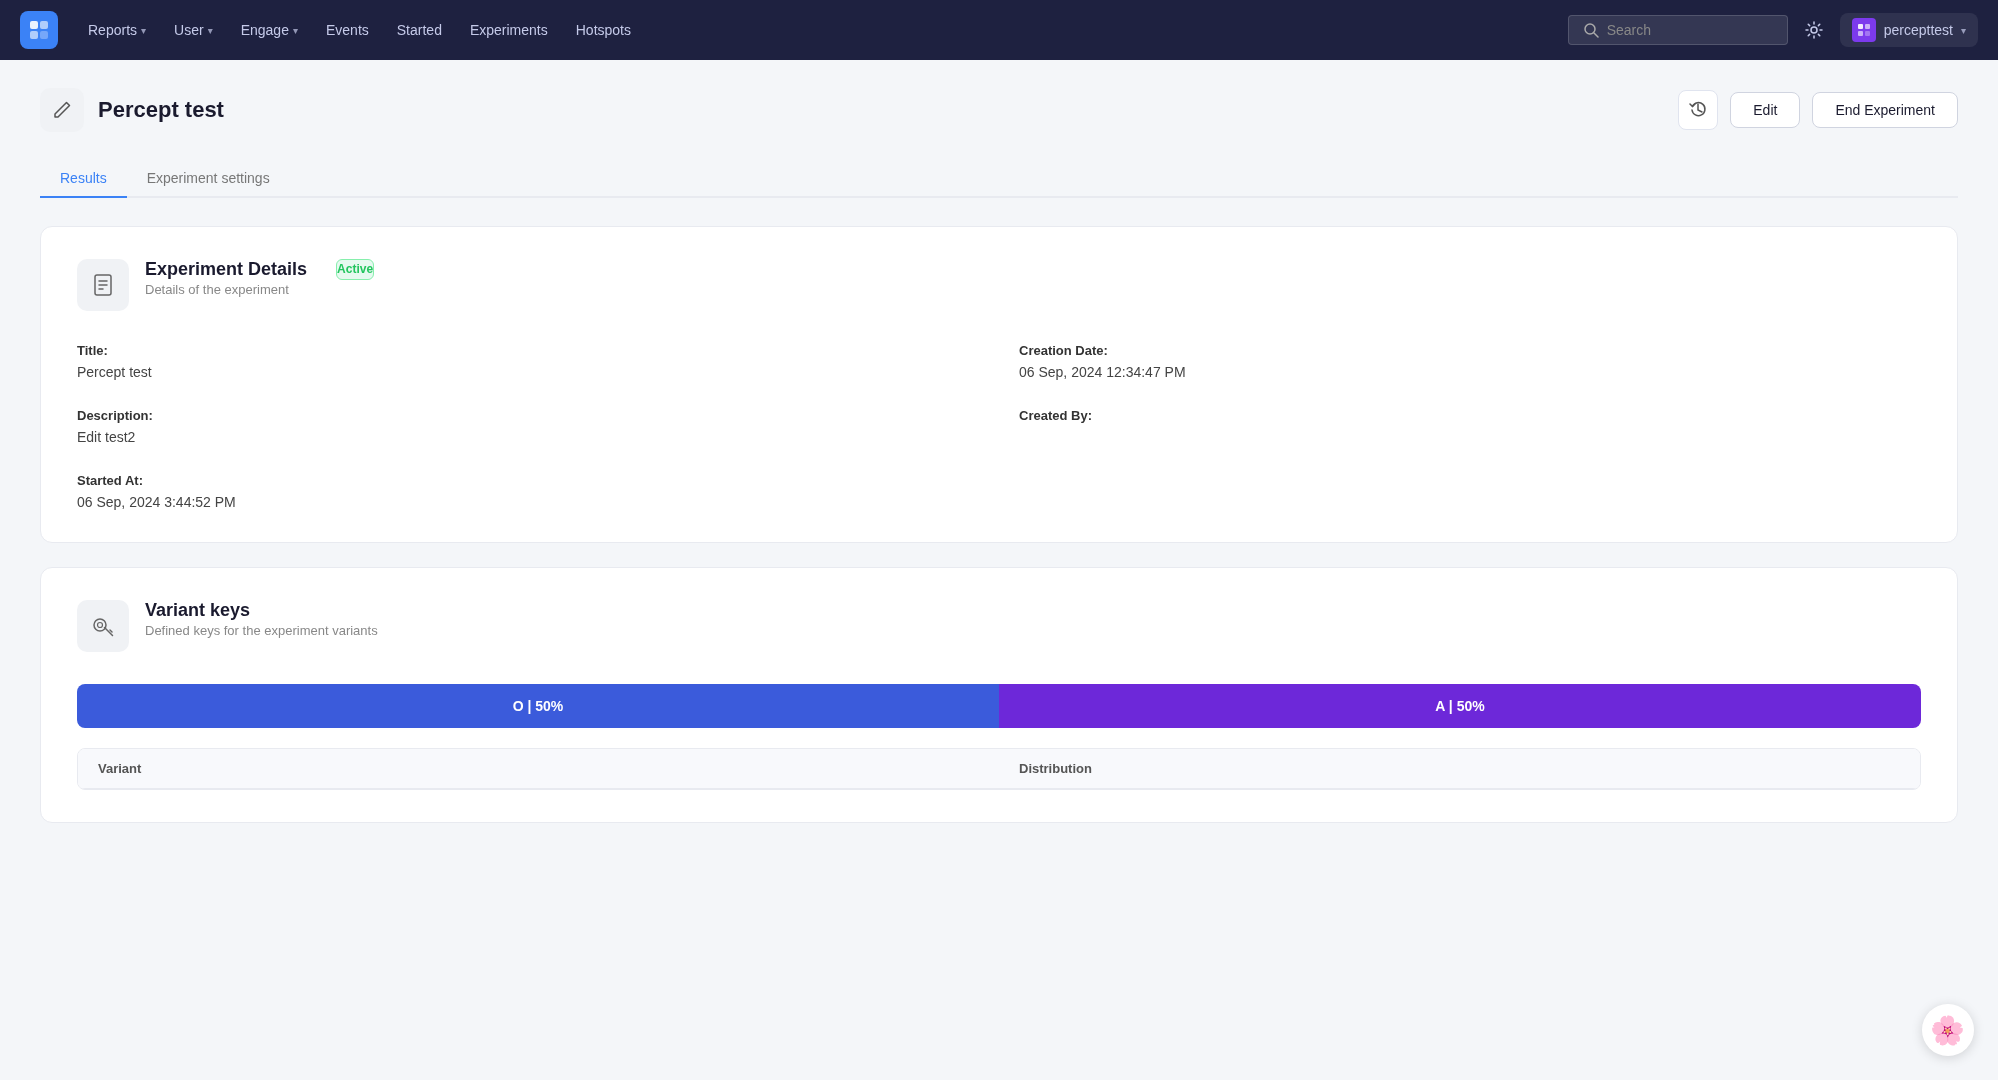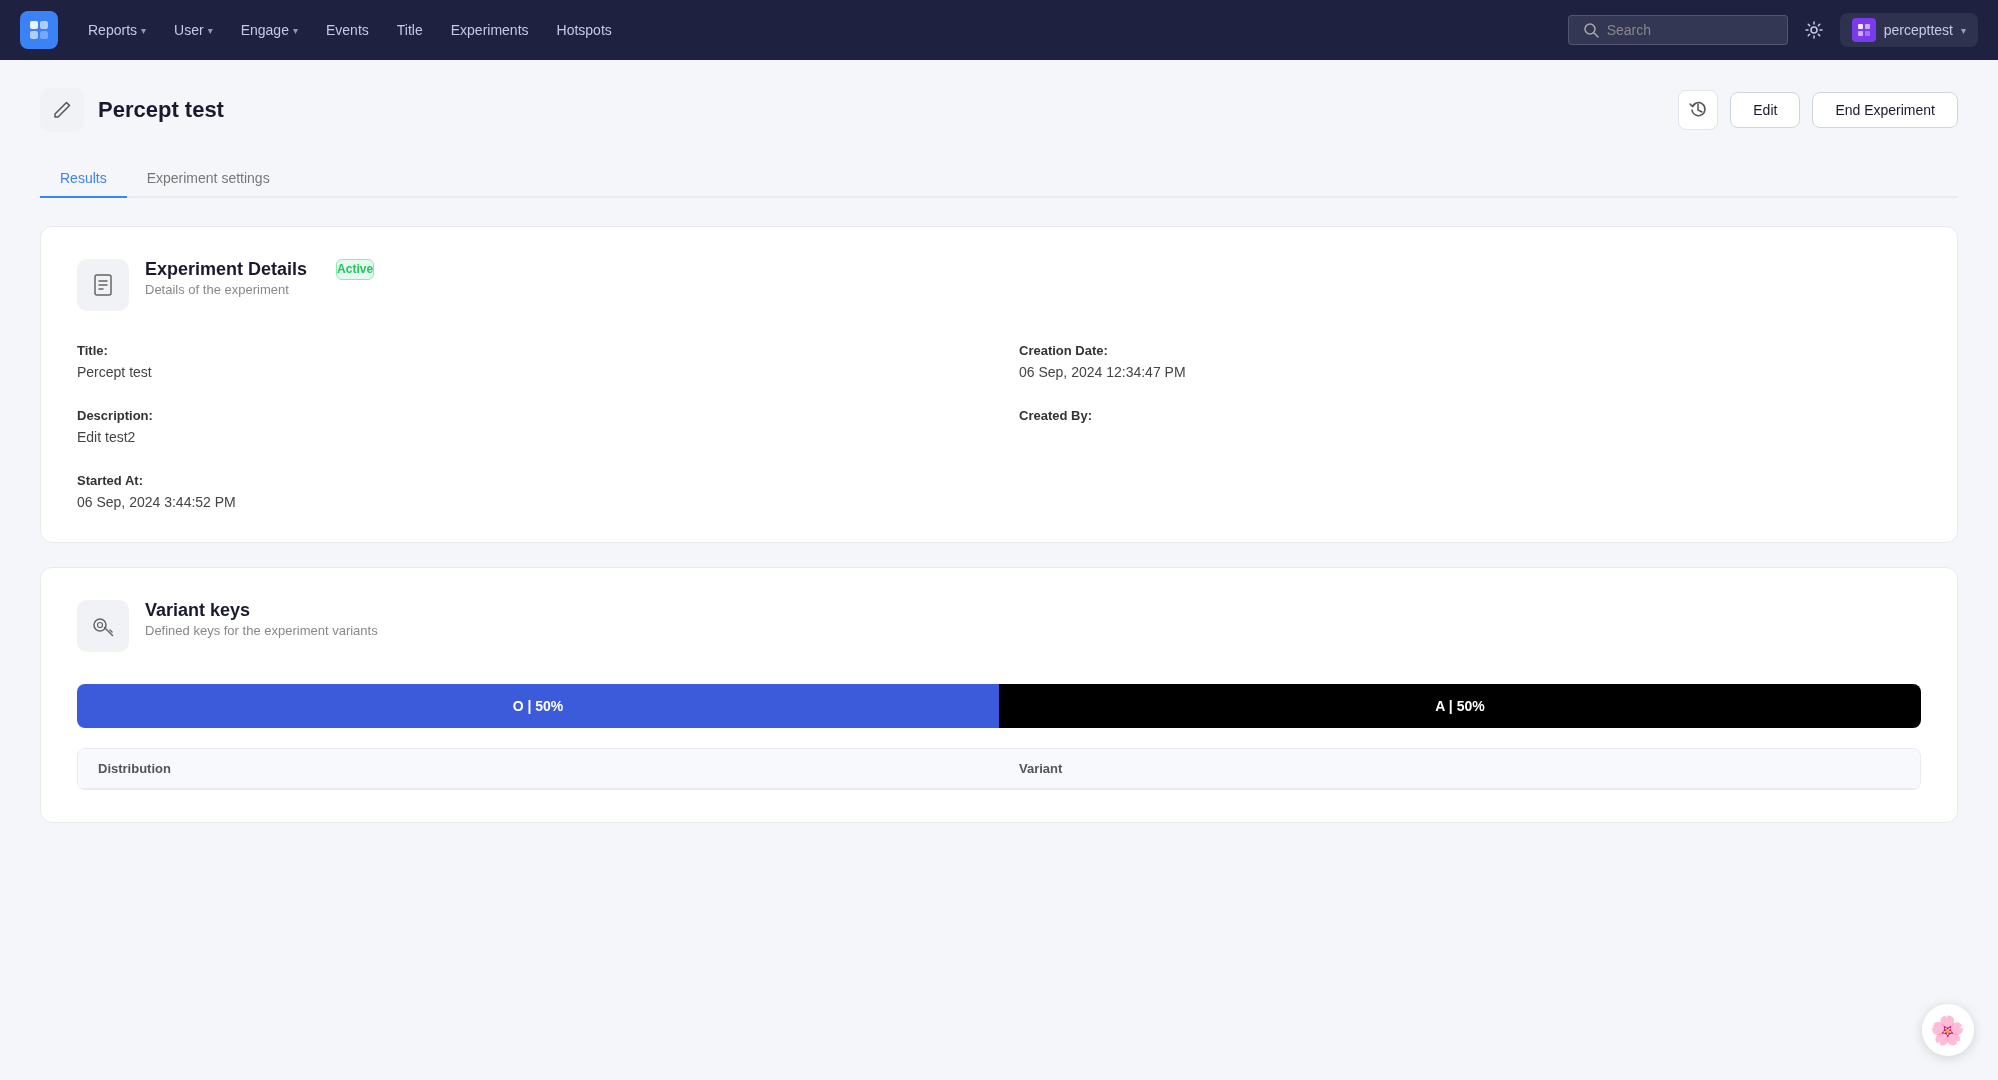--- a/index.html
+++ b/index.html
@@ -196,21 +196,21 @@
       height: 44px;
       margin-bottom: 20px;
     }
     .bar-segment {
       display: flex; align-items: center; justify-content: center;
       font-size: 14px;
       font-weight: 600;
       color: #fff;
     }
     .bar-0 { background: #3b5bdb; flex: 1; }
-    .bar-a { background: #000000; flex: 1; }
+    .bar-a { background: #6d28d9; flex: 1; }
 
     
     .table-wrap {
       border: 1px solid #e8eaf0;
       border-radius: 8px;
       overflow: hidden;
     }
     .table-header-row {
       display: grid;
       grid-template-columns: 1fr 1fr;
@@ -260,21 +260,21 @@
     <span class="nav-chevron">▾</span>
   </div>
   <div class="nav-item">
     <span>Engage</span>
     <span class="nav-chevron">▾</span>
   </div>
   <div class="nav-item">
     <span>Events</span>
   </div>
   <div class="nav-item">
-    <span>Title</span>
+    <span>Started</span>
   </div>
   <div class="nav-item">
     <span>Experiments</span>
   </div>
   <div class="nav-item">
     <span>Hotspots</span>
   </div>
 
   <div class="nav-spacer"></div>
 
@@ -394,22 +394,22 @@
       </div>
     </div>
 
     <div class="distribution-bar">
       <div class="bar-segment bar-0">O | 50%</div>
       <div class="bar-segment bar-a">A | 50%</div>
     </div>
 
     <div class="table-wrap">
       <div class="table-header-row">
+        <div class="table-header-cell">Variant</div>
         <div class="table-header-cell">Distribution</div>
-        <div class="table-header-cell">Variant</div>
       </div>
     </div>
   </div>
 
 </div>
 
 <div class="flower-btn">
   🌸
 </div>
 

